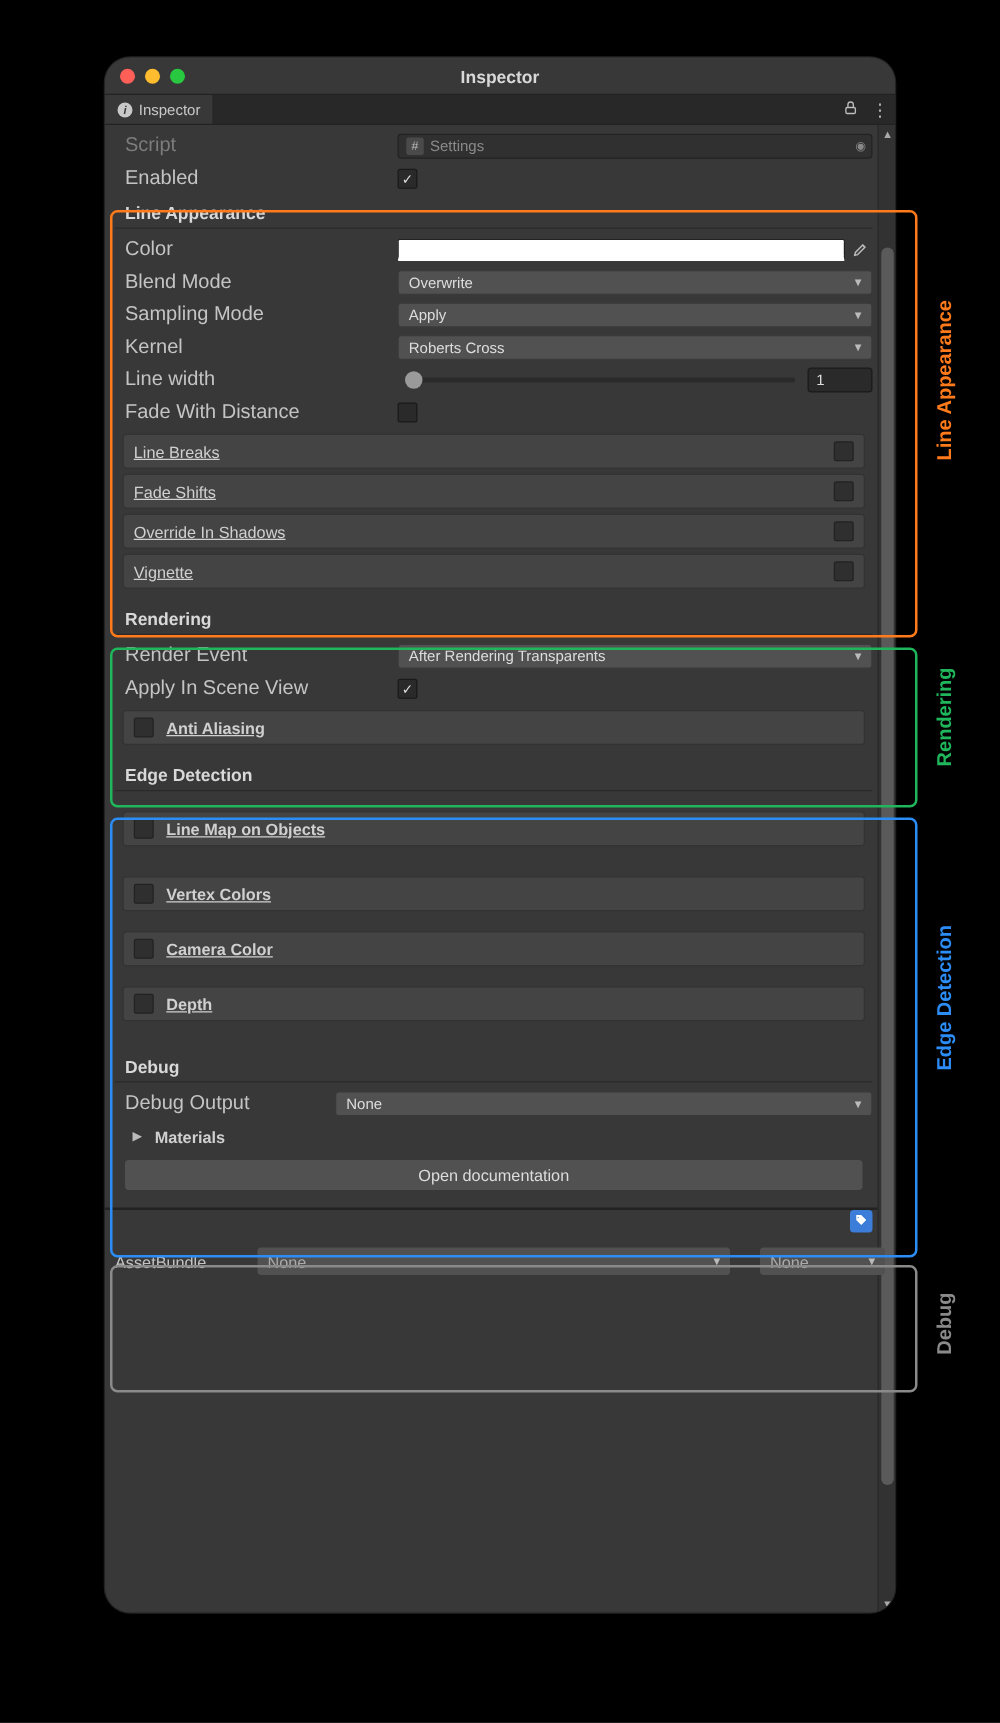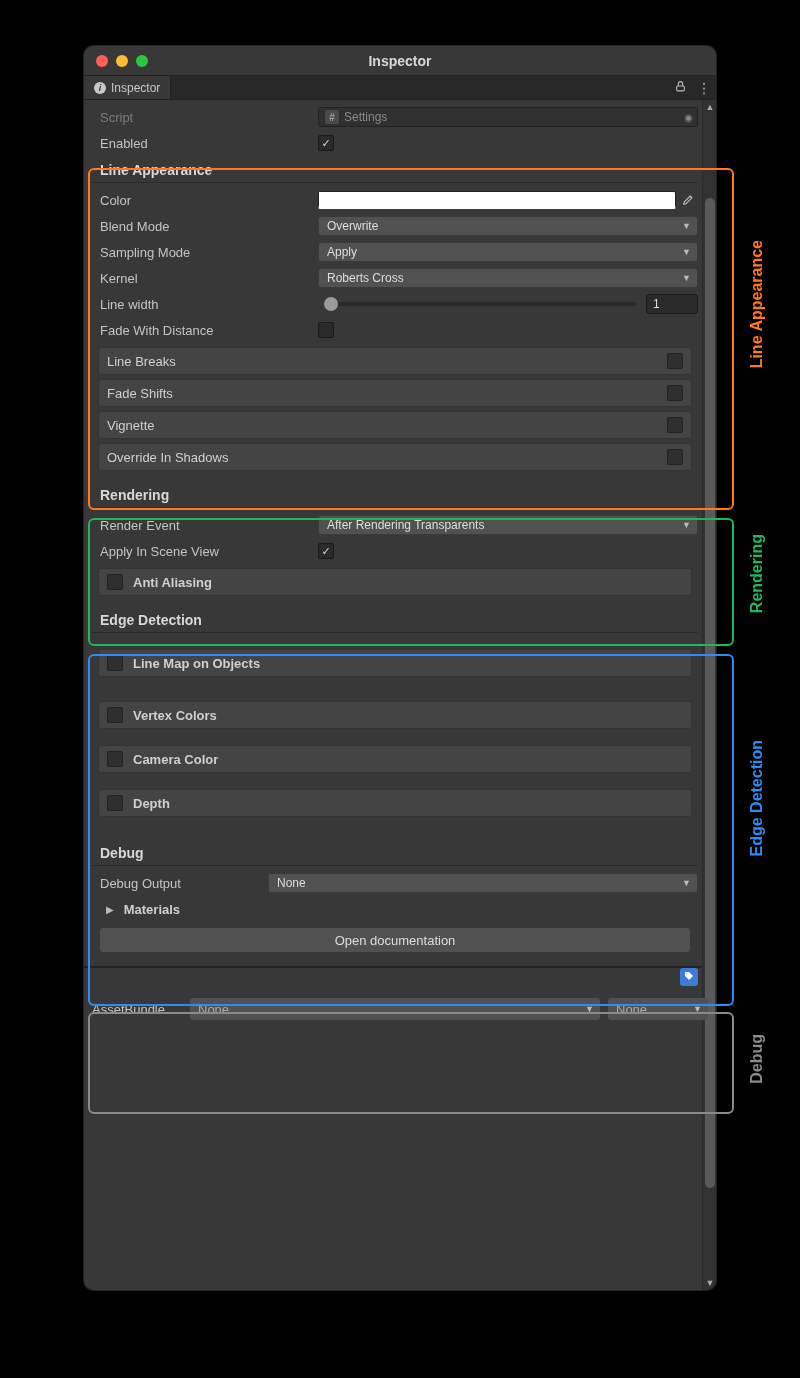--- a/index.html
+++ b/index.html
@@ -12,21 +12,21 @@
     height: 1378px;
     position: relative;
   }
   .window {
     position: absolute;
     left: 84px;
     top: 46px;
     width: 632px;
     height: 1244px;
     background: #383838;
-    border-radius: 10px;
+    border-radius: 20px;
     overflow: hidden;
     box-shadow: 0 0 0 1px #222;
   }
   .titlebar {
     height: 30px;
     background: #383838;
     display: flex;
     align-items: center;
     position: relative;
     border-bottom: 1px solid #222;
@@ -120,21 +120,21 @@
   .row {
     display: flex;
     align-items: center;
     height: 26px;
     gap: 6px;
   }
   .label {
     width: 220px;
     padding-left: 8px;
     color: #c4c4c4;
-    font-size: 13px;
+    font-size: 16px;
     white-space: nowrap;
   }
   .label.dim { color: #7c7c7c; }
   .field { flex: 1; display: flex; align-items: center; gap: 4px; }
   .obj-field {
     flex: 1;
     background: #303030;
     border: 1px solid #222;
     height: 20px;
     border-radius: 3px;
@@ -252,21 +252,21 @@
     color: #c8c8c8;
     gap: 8px;
   }
   .foldout.cb { gap: 10px; }
   .foldout .fold-cb {
     width: 16px; height: 16px;
     background: #2f2f2f;
     border: 1px solid #222;
     border-radius: 2px;
   }
-  .foldout .fold-label { font-weight: 500; color: #d0d0d0; }
+  .foldout .fold-label { font-weight: 500; color: #d0d0d0; text-decoration: underline; }
   .docs-button {
     background: #515151;
     height: 24px;
     border-radius: 3px;
     margin: 6px 8px;
     display: flex;
     align-items: center;
     justify-content: center;
     color: #ddd;
     font-size: 13px;
@@ -290,21 +290,21 @@
     width: 18px; height: 18px;
     background: #3b7dd8;
     border-radius: 3px;
     display: flex;
     align-items: center;
     justify-content: center;
   }
   .bundle-row {
     display: flex;
     align-items: center;
-    gap: 8px;
+    gap: 24px;
     padding: 4px 8px 10px 8px;
   }
   .bundle-label { color: #c4c4c4; width: 90px; }
   .bundle-dd {
     background: #515151;
     height: 22px;
     border-radius: 3px;
     display: flex;
     align-items: center;
     padding: 0 8px;
@@ -467,26 +467,26 @@
         <span class="fold-label">Line Breaks</span>
         <div style="flex:1"></div>
         <div class="fold-cb" style="margin-left:-362px"></div>
       </div>
       <div class="foldout cb">
         <span class="fold-label">Fade Shifts</span>
         <div style="flex:1"></div>
         <div class="fold-cb" style="margin-left:-362px"></div>
       </div>
       <div class="foldout cb">
-        <span class="fold-label">Vignette</span>
+        <span class="fold-label">Override In Shadows</span>
         <div style="flex:1"></div>
         <div class="fold-cb" style="margin-left:-362px"></div>
       </div>
       <div class="foldout cb">
-        <span class="fold-label">Override In Shadows</span>
+        <span class="fold-label">Vignette</span>
         <div style="flex:1"></div>
         <div class="fold-cb" style="margin-left:-362px"></div>
       </div>
 
       <div class="section-header" style="margin-top:10px">Rendering</div>
 
       <div class="row">
         <div class="label">Render Event</div>
         <div class="field">
           <div class="dropdown">

